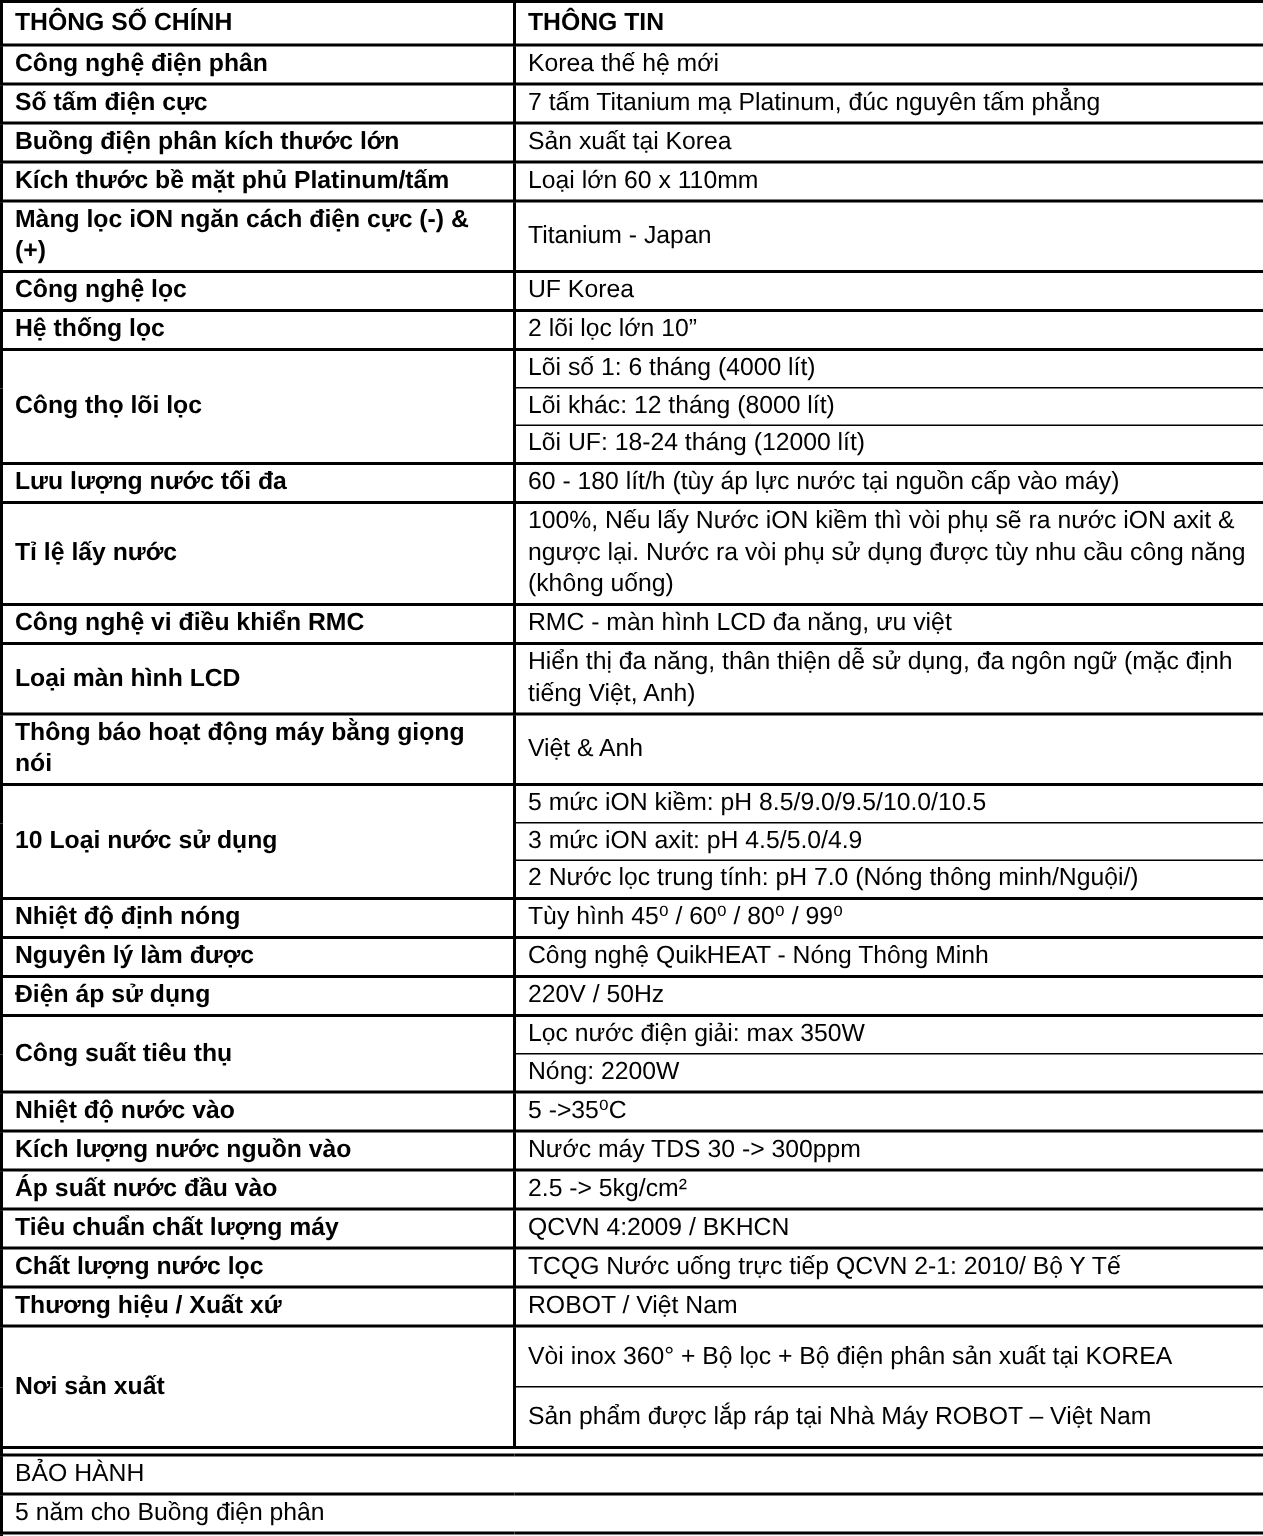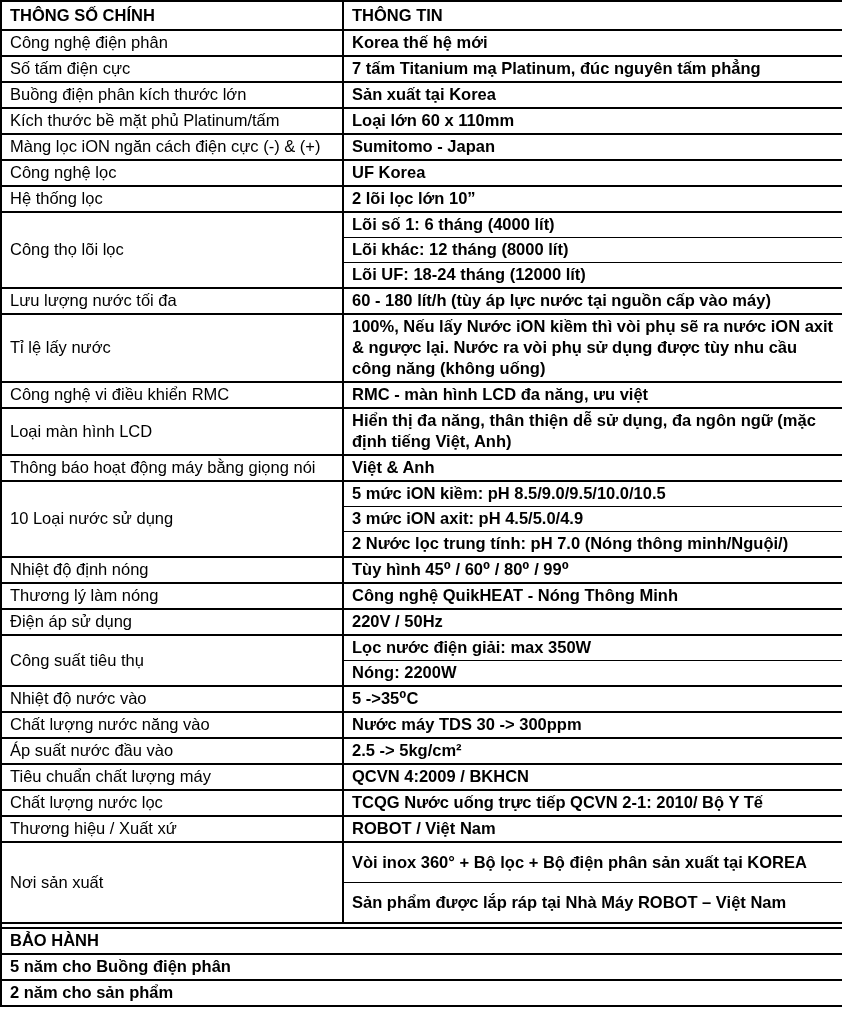--- a/index.html
+++ b/index.html
@@ -29,43 +29,43 @@
     padding: 1px 6px 2px 8px;
     overflow: hidden;
   }
   table.spec th {
     text-align: left;
     font-weight: bold;
     padding-top: 3px;
     padding-bottom: 3px;
   }
   td.label {
+    font-weight: bold;
+  }
+  td.value {
     font-weight: normal;
-  }
-  td.value {
-    font-weight: bold;
     padding-left: 10px;
   }
   
   td.value.sub {
     border-top-width: 1px;
     border-bottom-width: 1px;
   }
   td.value.pad {
     padding-top: 9px;
     padding-bottom: 9px;
   }
   td.section {
-    font-weight: bold;
+    font-weight: normal;
     line-height: 18px;
     padding-top: 1px;
     padding-bottom: 1px;
   }
   td.full {
-    font-weight: bold;
+    font-weight: normal;
     line-height: 18px;
     padding-top: 0;
     padding-bottom: 1px;
   }
   tr.spacer-row td.spacer {
     height: 3px;
     padding: 0;
     border-top-width: 2px;
     border-bottom-width: 2px;
   }
@@ -97,21 +97,21 @@
         <tr>
           <td class="label">Buồng điện phân kích thước lớn</td>
           <td class="value">Sản xuất tại Korea</td>
         </tr>
         <tr>
           <td class="label">Kích thước bề mặt phủ Platinum/tấm</td>
           <td class="value">Loại lớn 60 x 110mm</td>
         </tr>
         <tr>
           <td class="label">Màng lọc iON ngăn cách điện cực (-) &amp; (+)</td>
-          <td class="value">Sumitomo - Japan</td>
+          <td class="value">Titanium - Japan</td>
         </tr>
         <tr>
           <td class="label">Công nghệ lọc</td>
           <td class="value">UF Korea</td>
         </tr>
         <tr>
           <td class="label">Hệ thống lọc</td>
           <td class="value">2 lõi lọc lớn 10”</td>
         </tr>
         <tr>
@@ -152,40 +152,40 @@
           <td class="value sub">3 mức iON axit: pH 4.5/5.0/4.9</td>
         </tr>
         <tr>
           <td class="value sub">2 Nước lọc trung tính: pH 7.0 (Nóng thông minh/Nguội/)</td>
         </tr>
         <tr>
           <td class="label">Nhiệt độ định nóng</td>
           <td class="value">Tùy hình 45⁰ / 60⁰ / 80⁰ / 99⁰</td>
         </tr>
         <tr>
-          <td class="label">Thương lý làm nóng</td>
+          <td class="label">Nguyên lý làm được</td>
           <td class="value">Công nghệ QuikHEAT - Nóng Thông Minh</td>
         </tr>
         <tr>
           <td class="label">Điện áp sử dụng</td>
           <td class="value">220V / 50Hz</td>
         </tr>
         <tr>
           <td class="label" rowspan="2">Công suất tiêu thụ</td>
           <td class="value sub">Lọc nước điện giải: max 350W</td>
         </tr>
         <tr>
           <td class="value sub">Nóng: 2200W</td>
         </tr>
         <tr>
           <td class="label">Nhiệt độ nước vào</td>
           <td class="value">5 -&gt;35⁰C</td>
         </tr>
         <tr>
-          <td class="label">Chất lượng nước năng vào</td>
+          <td class="label">Kích lượng nước nguồn vào</td>
           <td class="value">Nước máy TDS 30 -&gt; 300ppm</td>
         </tr>
         <tr>
           <td class="label">Áp suất nước đầu vào</td>
           <td class="value">2.5 -&gt; 5kg/cm²</td>
         </tr>
         <tr>
           <td class="label">Tiêu chuẩn chất lượng máy</td>
           <td class="value">QCVN 4:2009 / BKHCN</td>
         </tr>

